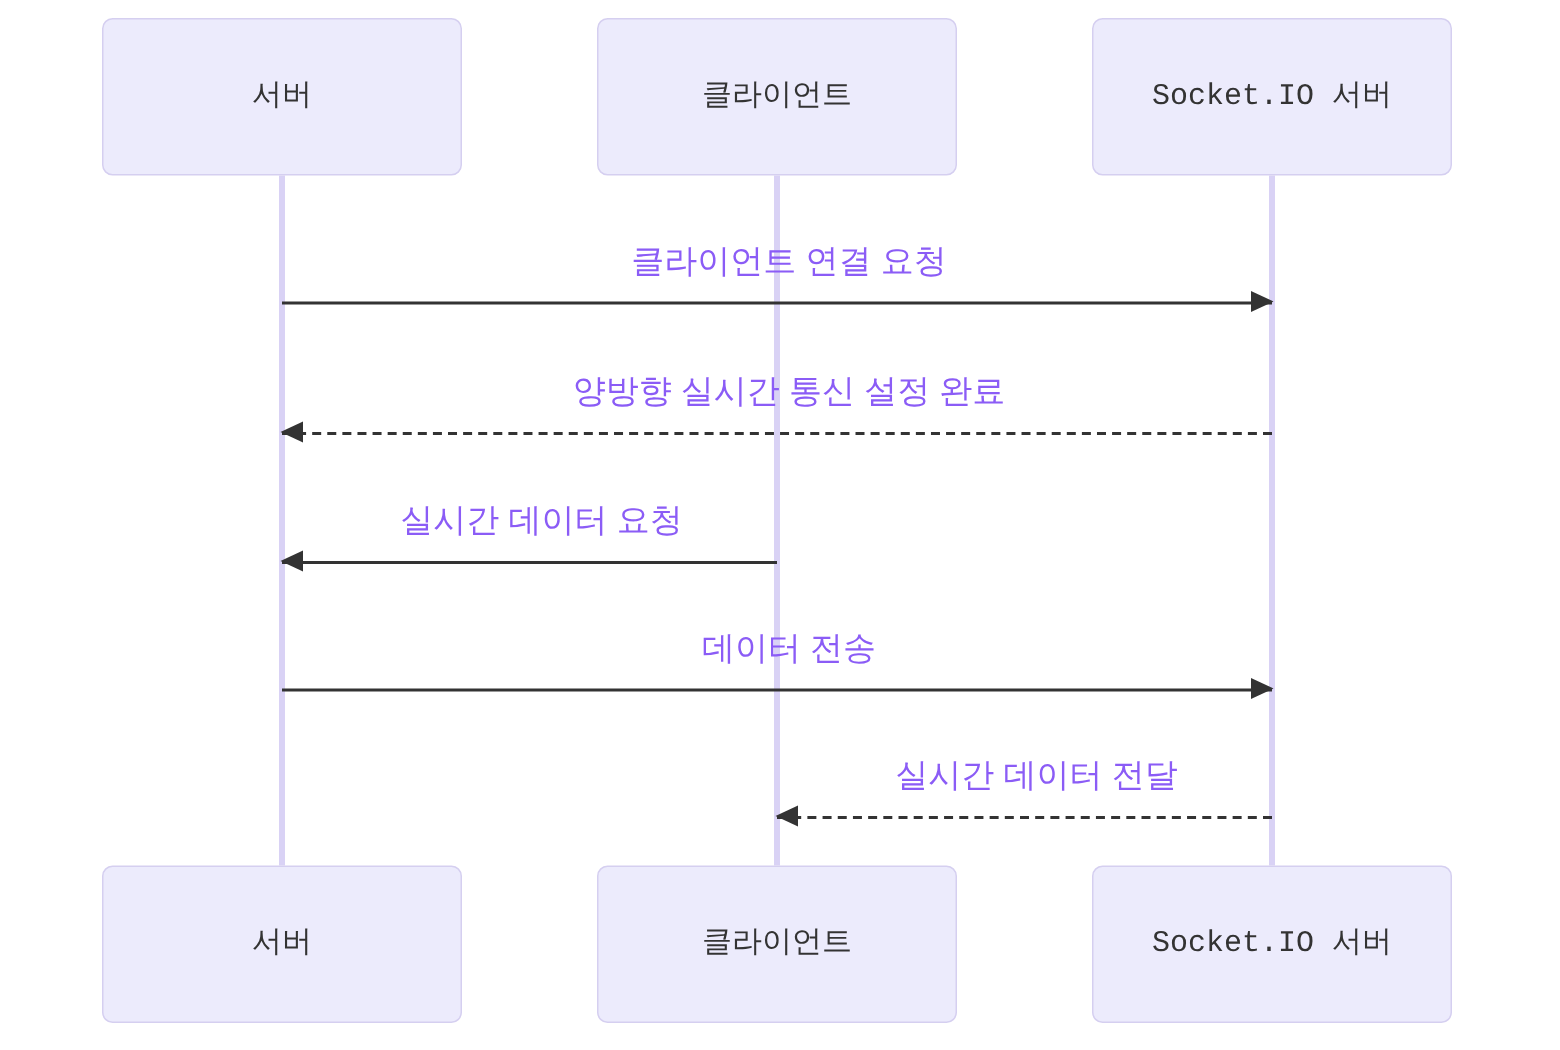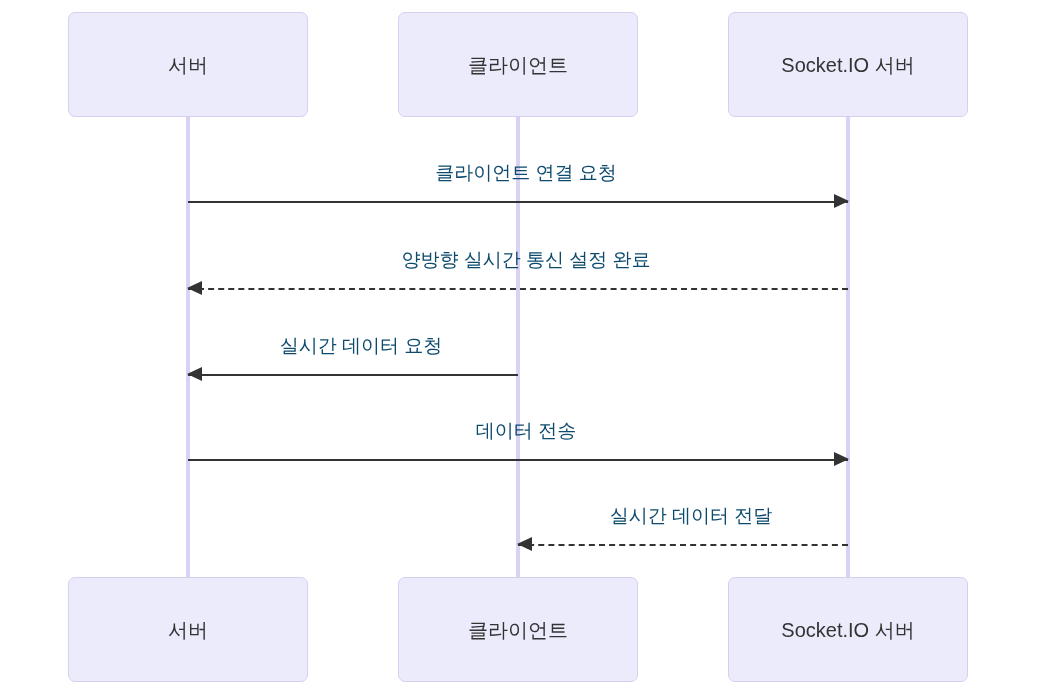--- a/index.html
+++ b/index.html
@@ -21,20 +21,21 @@
   
   .participant-box {
     position: absolute;
     box-sizing: border-box;
     background: #ECEBFC;
     border: 1px solid #D5CFF0;
     border-radius: 7px;
     display: flex;
     align-items: center;
     justify-content: center;
+    font-family: Liberation Mono, monospace;
   }
   .participant-label {
     font-size: 20px;
     color: #333333;
     white-space: nowrap;
     line-height: 1;
   }
 
   
   .lifeline {
@@ -77,22 +78,22 @@
     border-top: 7px solid transparent;
     border-bottom: 7px solid transparent;
     border-right: 15px solid #333333;
   }
   .msg-label {
     position: absolute;
     left: 16px;
     right: 0;
     top: -38px;
     text-align: center;
-    font-size: 19px;
-    color: #0c4a6e;
+    font-size: 22px;
+    color: #8b5cf6;
     white-space: nowrap;
     line-height: 1;
   }
 </style>
 </head>
 <body>
 
 <div id="canvas">
 
   <div class="lifeline" style="left:188px; top:117px; height:460px;"></div>

